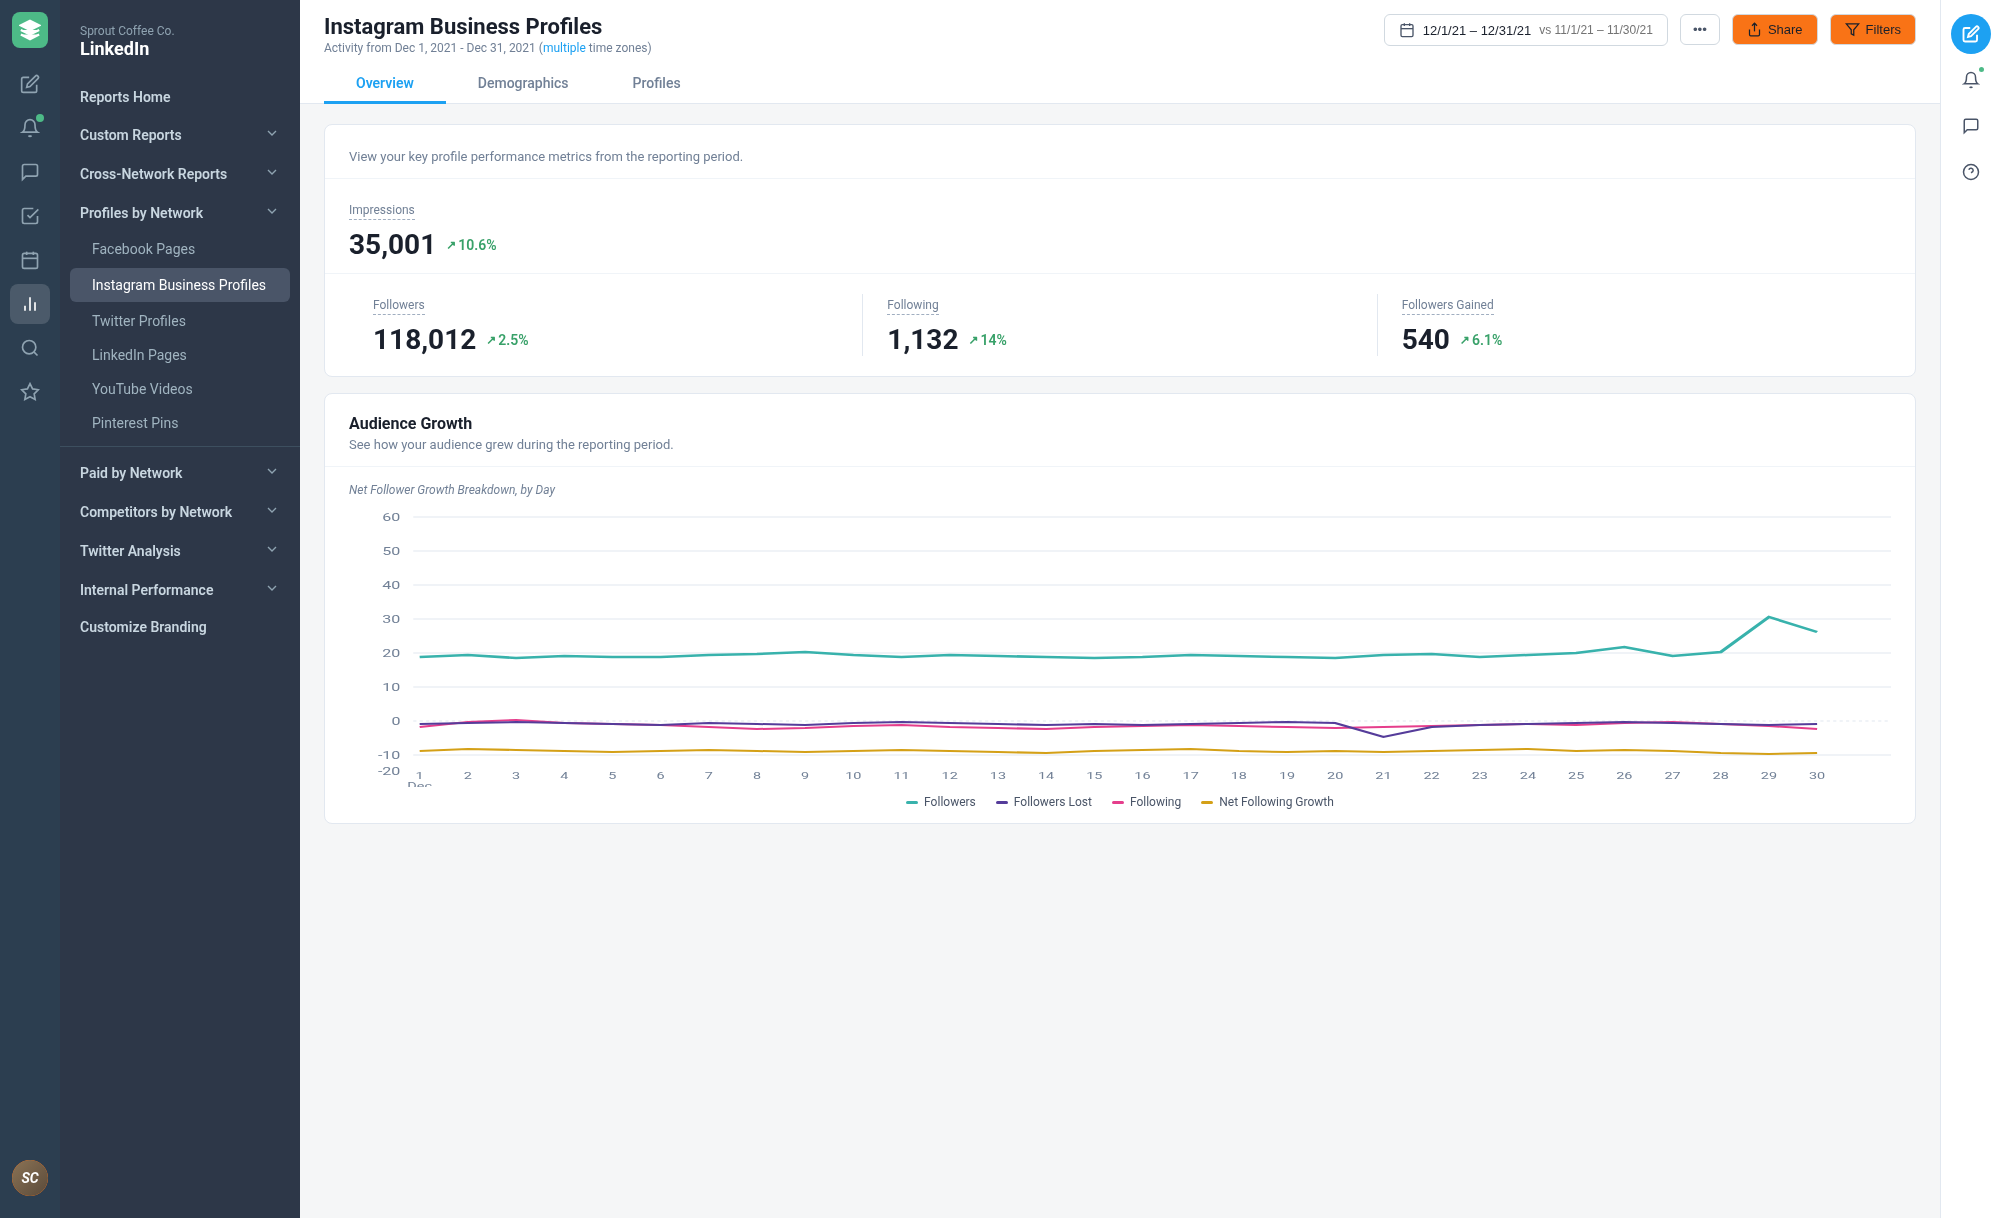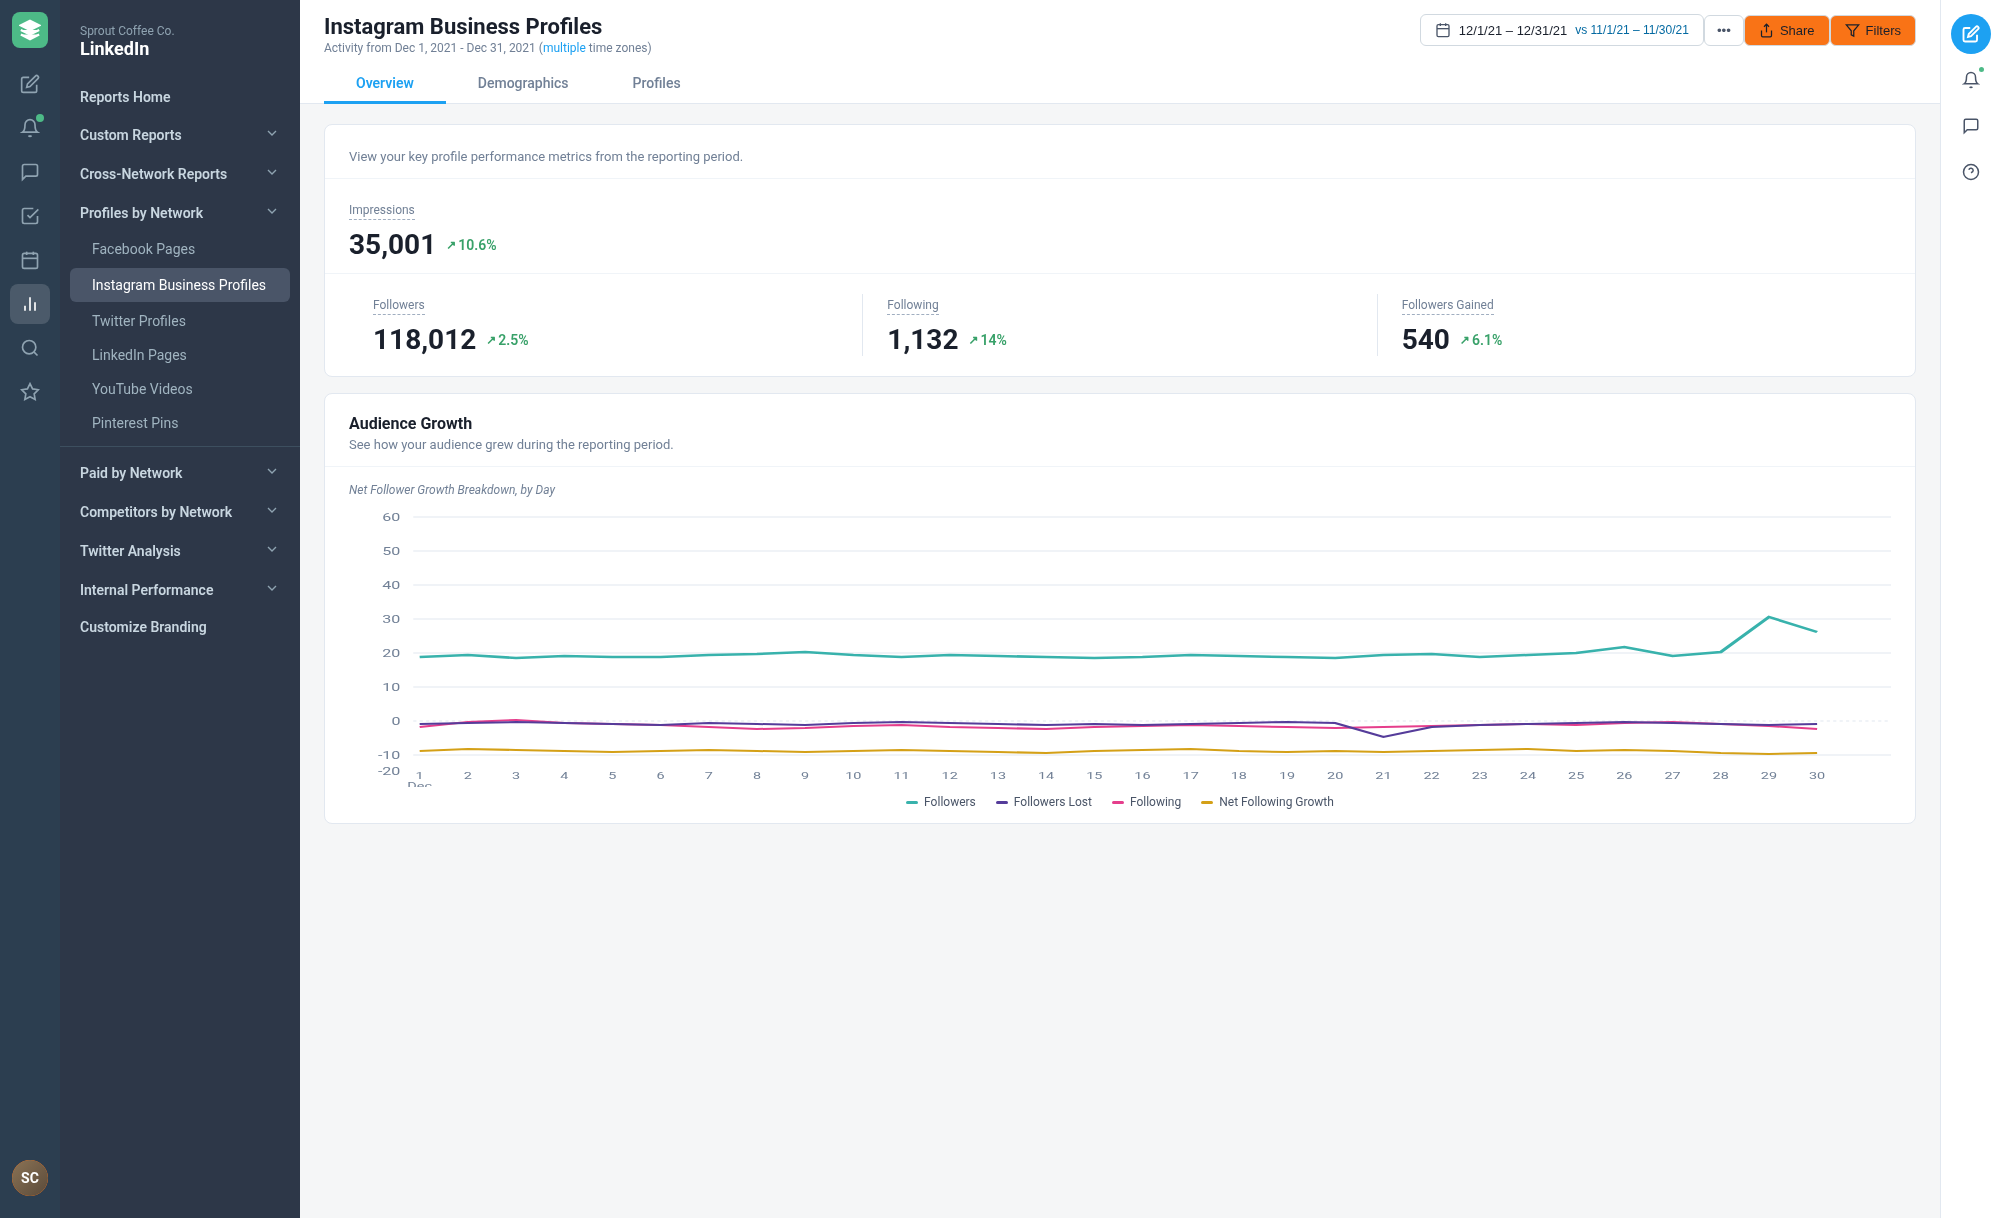--- a/index.html
+++ b/index.html
@@ -39,21 +39,21 @@
       position: absolute; top: 6px; right: 6px;
       width: 8px; height: 8px;
       background: #4dba87; border-radius: 50%;
     }
     .avatar-btn {
       width: 36px; height: 36px;
       border-radius: 50%;
       overflow: hidden;
       cursor: pointer;
       background: #f97316;
-      display: flex; align-items: center; justify-content: center;
+      display: flex; align-items: center; justify-content: center; font-style: italic;
     }
     .avatar-img {
       width: 36px; height: 36px;
       background: linear-gradient(135deg, #8B7355, #5a4a3a);
       border-radius: 50%;
       display: flex; align-items: center; justify-content: center;
       color: #fff; font-size: 14px; font-weight: bold;
     }
 
     
@@ -157,22 +157,22 @@
       font-size: 12px;
       color: #718096;
       margin-top: 2px;
     }
     .page-title-area .page-subtitle .link {
       color: #1da1f2;
       text-decoration: none;
     }
     .header-actions {
       display: flex;
-      align-items: flex-end;
-      gap: 0;
+      align-items: flex-start;
+      gap: 12px;
     }
     .date-btn {
       display: flex; align-items: center; gap: 8px;
       padding: 7px 14px;
       border: 1px solid #d1d9e0;
       border-radius: 6px;
       background: #fff;
       font-size: 13px;
       color: #1a202c;
       cursor: pointer;
@@ -499,21 +499,21 @@
       </div>
       <div class="header-actions">
         <button class="date-btn">
           <svg width="16" height="16" viewBox="0 0 24 24" fill="none" stroke="#4a5568" stroke-width="2">
             <rect x="3" y="4" width="18" height="18" rx="2" ry="2"></rect>
             <line x1="16" y1="2" x2="16" y2="6"></line>
               <line x1="8" y1="2" x2="8" y2="6"></line>
               <line x1="3" y1="10" x2="21" y2="10"></line>
           </svg>
           <span>12/1/21 – 12/31/21</span>
-          <span style="color:#0369a1; font-size:12px;">vs 11/1/21 – 11/30/21</span>
+          <span style="color:#737373; font-size:12px;">vs 11/1/21 – 11/30/21</span>
         </button>
         <button class="more-btn">
           <span>•••</span>
         </button>
         <button class="action-btn">
           <svg width="15" height="15" viewBox="0 0 24 24" fill="none" stroke="currentColor" stroke-width="2">
             <path d="M4 12v8a2 2 0 002 2h12a2 2 0 002-2v-8"></path>
               <polyline points="16 6 12 2 8 6"></polyline>
               <line x1="12" y1="2" x2="12" y2="15"></line>
           </svg>

